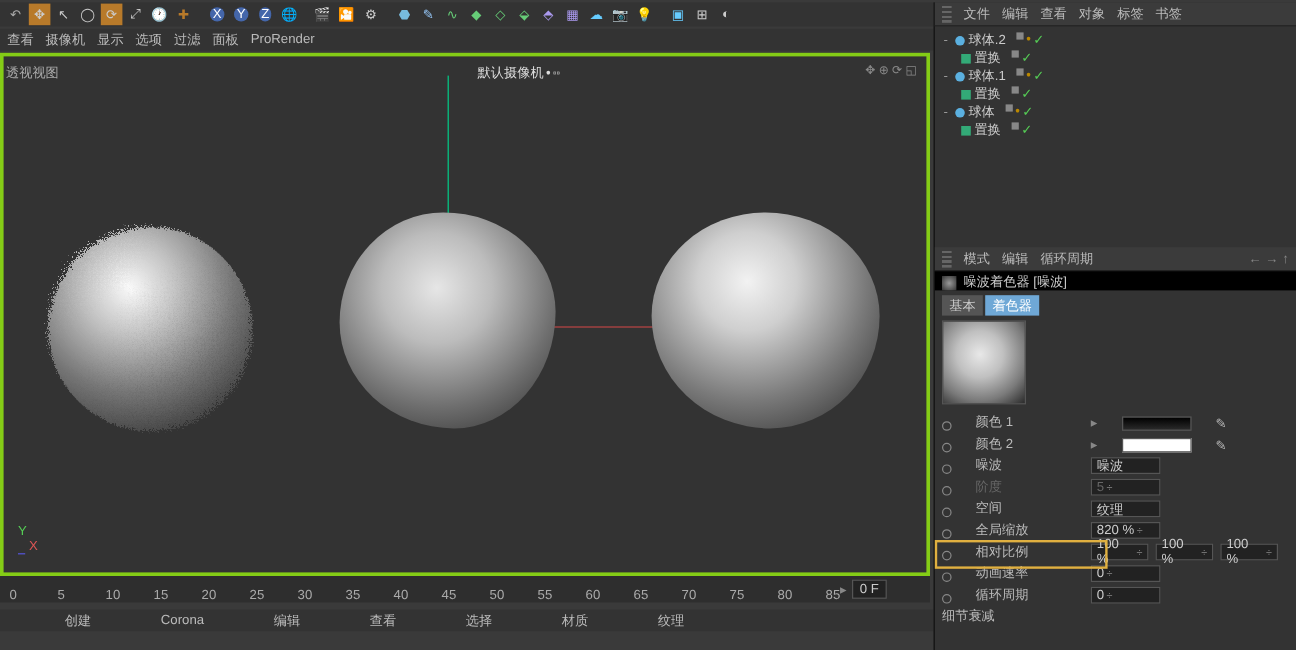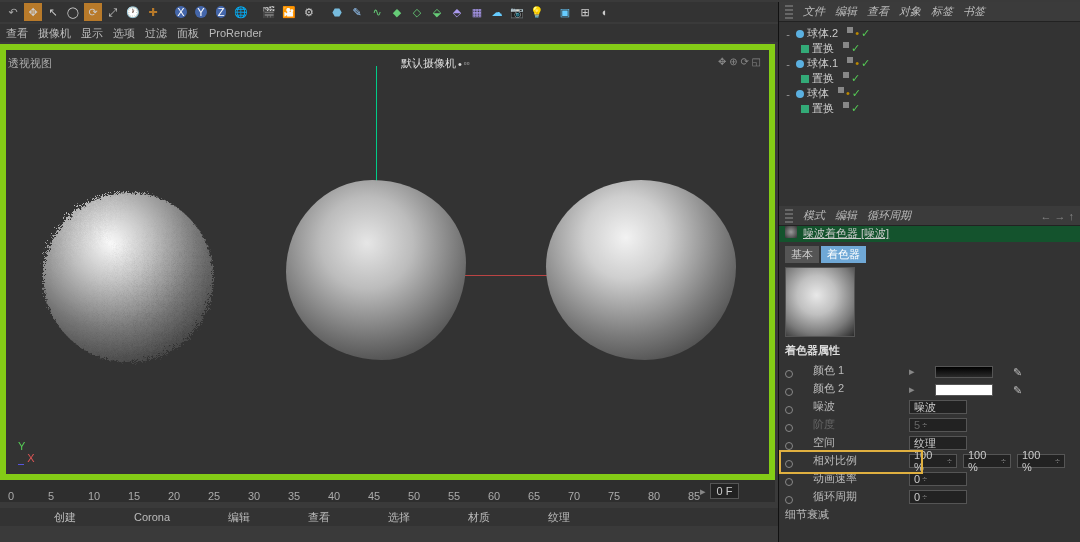--- a/index.html
+++ b/index.html
@@ -8,21 +8,21 @@
   
   .toolbar { position: absolute; top: 2px; left: 0; right: 0; height: 20px; display: flex; align-items: center; padding-left: 4px; gap: 2px; background: #333; }
   .tb-btn { width: 18px; height: 18px; display: flex; align-items: center; justify-content: center; border: 1px solid transparent; cursor: pointer; }
   .tb-sep { width: 6px; }
 
   
   .menubar { position: absolute; top: 24px; left: 0; right: 0; height: 18px; background: #333; display: flex; align-items: center; padding-left: 6px; gap: 10px; color: #bbb; }
   .menubar span { cursor: pointer; }
 
   
-  .viewport { position: absolute; top: 44px; left: 0; width: 775px; height: 436px; background: #333; border: 6px solid #84cc16; }
+  .viewport { position: absolute; top: 44px; left: 0; width: 775px; height: 436px; background: #333; border: 3px solid #84cc16; }
   .vp-title { position: absolute; top: 6px; left: 2px; color: #aaa; }
   .vp-cam   { position: absolute; top: 6px; left: 395px; color: #ddd; display:flex; align-items:center; gap:2px;}
   .vp-icons { position: absolute; top: 6px; right: 8px; display:flex; gap:3px; color:#888; font-size:10px; }
 
   .sphere { position: absolute; border-radius: 50%; }
   .sph1 { left: 35px; top: 140px; width: 170px; height: 170px;
           background: radial-gradient(circle at 40% 30%, #eee 0%, #bbb 25%, #777 55%, #222 100%);
           filter: contrast(1.1) url(#n); }
   .sph2 { left: 280px; top: 130px; width: 180px; height: 180px;
           background: radial-gradient(circle at 45% 35%, #e6e6e6 0%, #bcbcbc 30%, #6e6e6e 65%, #252525 100%);
@@ -41,36 +41,36 @@
   .timeline span { width:40px; display:inline-block; }
   .time-right { position:absolute; top:480px; left:700px; color:#ccc; font-size:11px; display:flex; align-items:center; gap:4px; height:22px;}
   .time-right .fval{background:#222; border:1px solid #555; padding:0 6px; height:16px; display:flex; align-items:center;}
 
   .botbar { position:absolute; top:508px; left:0; right:0; height:18px; background:#333; display:flex; align-items:center; padding-left:6px; gap:10px; color:#bbb;}
   .botbar span{cursor:pointer;margin-left:48px;}
 
   
   .rcol { position:absolute; top:2px; right:0; width:302px; height:540px; background:#333; border-left:1px solid #111;}
   .rcol .panel-head { height:20px; background:#3b3b3b; display:flex; align-items:center; gap:10px; padding:0 6px; color:#bbb; border-bottom:1px solid #222;}
-  .rcol .panel-head span{cursor:pointer;font-style:italic;}
+  .rcol .panel-head span{cursor:pointer;}
   .rcol .panel-head .grip{width:8px;height:14px;background:repeating-linear-gradient(#666 0 2px,transparent 2px 4px);}
   .rcol .panel-head .nav{margin-left:auto; display:flex; gap:2px; color:#888;}
 
   .tree { padding:4px 4px 0 4px; height:184px; }
   .tree-row { display:flex; align-items:center; height:15px; gap:3px; color:#ccc;}
   .tree-row .exp{width:10px;text-align:center;color:#999;}
   .tree-row .bullet{width:8px;height:8px;border-radius:50%;background:#5bb0e0;}
   .tree-row .bul2{width:8px;height:8px;background:#3a7;}
   .tree-row .lbl{flex:none;}
   .tree-row .tags{margin-left:6px; display:flex; gap:2px;}
   .tree-row .dot{width:6px;height:6px;background:#888;}
   .tree-row .chk{color:#5c5;}
   .tree-child{padding-left:18px;}
 
-  .attr-head { height:16px; background:#14532d; padding:0 6px; display:flex; align-items:flex-start; gap:6px;text-decoration:underline;}
+  .attr-head { height:16px; background:#000000; padding:0 6px; display:flex; align-items:flex-end; gap:6px;}
   .tab-strip{display:flex; gap:2px; padding:4px 6px 0 6px;}
   .tab{padding:1px 6px; background:#555; color:#ccc; cursor:pointer;}
   .tab.active{background:#6fa8d6; color:#fff;}
 
   .preview{margin:4px 6px; width:70px; height:70px; border:1px solid #555;
     background: radial-gradient(circle at 45% 40%, #e8e8e8 0%, #c0c0c0 35%, #7a7a7a 70%, #2a2a2a 100%);}
 
   .section-title{padding:2px 6px; font-weight:bold; color:#ddd;}
   .prop{display:flex; align-items:flex-end; height:18px; padding:0 6px; gap:20px;}
   .prop .rad{width:8px;height:8px;border:1px solid #888;border-radius:50%;}
@@ -337,21 +337,20 @@
   </div>
   <div class="attr-head">
     <span style="width:12px;height:12px;background:radial-gradient(#999,#333);display:inline-block"></span>
     <span>噪波着色器 [噪波]</span>
   </div>
   <div class="tab-strip">
     <div class="tab">基本</div>
     <div class="tab active">着色器</div>
   </div>
   <div class="preview"></div>
-  <div class="section-title">着色器属性</div>
 
   <div class="prop">
     <span class="rad"></span>
     <span class="plabel">颜色 1</span>
     <span class="arrow">▸</span>
     <span class="sw black valw"></span>
     <span class="pick">✎</span>
   </div>
   <div class="prop">
     <span class="rad"></span>
@@ -367,20 +366,25 @@
   </div>
   <div class="prop dim">
     <span class="rad"></span>
     <span class="plabel">阶度</span>
     <span class="val spn">5</span>
   </div>
   <div class="prop">
     <span class="rad"></span>
     <span class="plabel">空间</span>
     <span class="val">纹理</span>
+  </div>
+  <div class="prop">
+    <span class="rad"></span>
+    <span class="plabel">全局缩放</span>
+    <span class="val spn">820 %</span>
   </div>
   <div class="prop">
     <span class="rad"></span>
     <span class="plabel">相对比例</span>
     <div class="multi-vals">
       <span class="val spn" style="flex-basis:48px">100 %</span>
       <span class="val spn" style="flex-basis:48px">100 %</span>
       <span class="val spn" style="flex-basis:48px">100 %</span>
     </div>
   </div>

